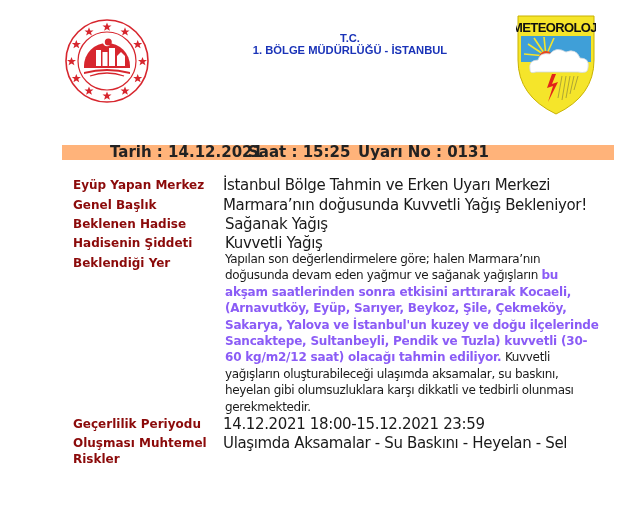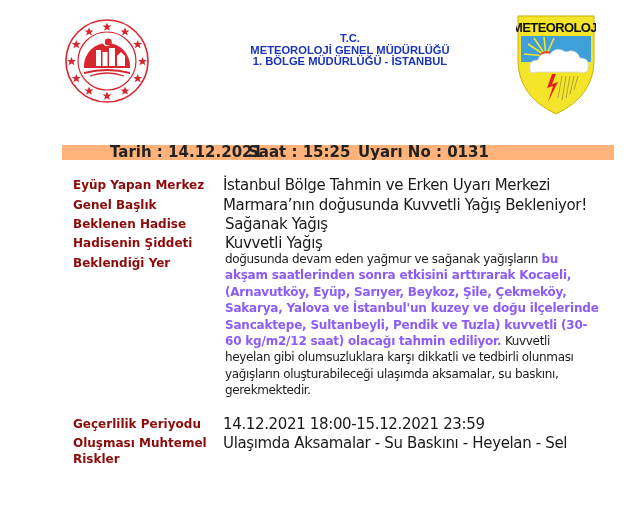--- a/index.html
+++ b/index.html
@@ -74,21 +74,20 @@
     <rect x="38.5" y="34" width="5" height="14" fill="#fff"></rect>
     <rect x="45" y="30" width="6" height="18" fill="#fff"></rect>
     <path d="M53 48 V38 L57 34 L61 38 V48 Z" fill="#fff"></path>
     <path d="M20 54 Q43 48 66 54 L66 56 Q43 50 20 56 Z" fill="#d7262e"></path>
     <path d="M26 58 Q43 52 60 58" stroke="#d7262e" stroke-width="1.3" fill="none"></path>
   </svg>
 </div>
 
 <div class="header-text">
   <div>T.C.</div>
-  <div>METEOROLOJİ GENEL MÜDÜRLÜĞÜ</div>
   <div>1. BÖLGE MÜDÜRLÜĞÜ - İSTANBUL</div>
 </div>
 
 <div class="logo-right">
   <svg width="80" height="102" viewBox="0 0 80 102">
     <path d="M2 2 H78 V46 Q78 82 40 100 Q2 82 2 46 Z" fill="#f5e52a" stroke="#c9b200" stroke-width="1"></path>
     <rect x="5" y="5" width="70" height="16" fill="#f5e52a"></rect>
     <text x="40" y="17.5" text-anchor="middle" font-family="Liberation Sans, sans-serif" font-weight="bold" font-size="13" fill="#111" letter-spacing="-0.6">METEOROLOJİ</text>
     <path d="M5 22 H75 V48 H5 Z" fill="#3f9fd8"></path>
     <g stroke="#f5e52a" stroke-width="1.6">
@@ -126,28 +125,29 @@
 
   <div class="label" style="top:216px">Beklenen Hadise</div>
   <div class="value" style="top:216px;left:225px">Sağanak Yağış</div>
 
   <div class="label" style="top:235px">Hadisenin Şiddeti</div>
   <div class="value" style="top:235px;left:225px">Kuvvetli Yağış</div>
 
   <div class="label" style="top:255px">Beklendiği Yer</div>
 
   <div class="para">
+    <span class="line">Yapılan son değerlendirmelere göre; halen Marmara’nın</span>
     <span class="line"><span>doğusunda devam eden yağmur ve sağanak yağışların </span><b>bu</b></span>
     <span class="line"><b>akşam saatlerinden sonra etkisini arttırarak Kocaeli,</b></span>
     <span class="line"><b>(Arnavutköy, Eyüp, Sarıyer, Beykoz, Şile, Çekmeköy,</b></span>
     <span class="line"><b>Sakarya, Yalova ve İstanbul'un kuzey ve doğu ilçelerinde</b></span>
     <span class="line"><b>Sancaktepe, Sultanbeyli, Pendik ve Tuzla) kuvvetli (30-</b></span>
     <span class="line"><b>60 kg/m2/12 saat) olacağı tahmin ediliyor.</b><span> Kuvvetli</span></span>
+    <span class="line">yağışların oluşturabileceği ulaşımda aksamalar, su baskını,</span>
     <span class="line">heyelan gibi olumsuzluklara karşı dikkatli ve tedbirli olunması</span>
-    <span class="line">yağışların oluşturabileceği ulaşımda aksamalar, su baskını,</span>
     <span class="line">gerekmektedir.</span>
   </div>
 
   <div class="label" style="top:416px">Geçerlilik Periyodu</div>
   <div class="value" style="top:416px;left:223px">14.12.2021 18:00-15.12.2021 23:59</div>
 
   <div class="label" style="top:435px">Oluşması Muhtemel</div>
   <div class="label" style="top:451px">Riskler</div>
   <div class="value" style="top:435px;left:223px">Ulaşımda Aksamalar - Su Baskını - Heyelan - Sel</div>
 </div>

